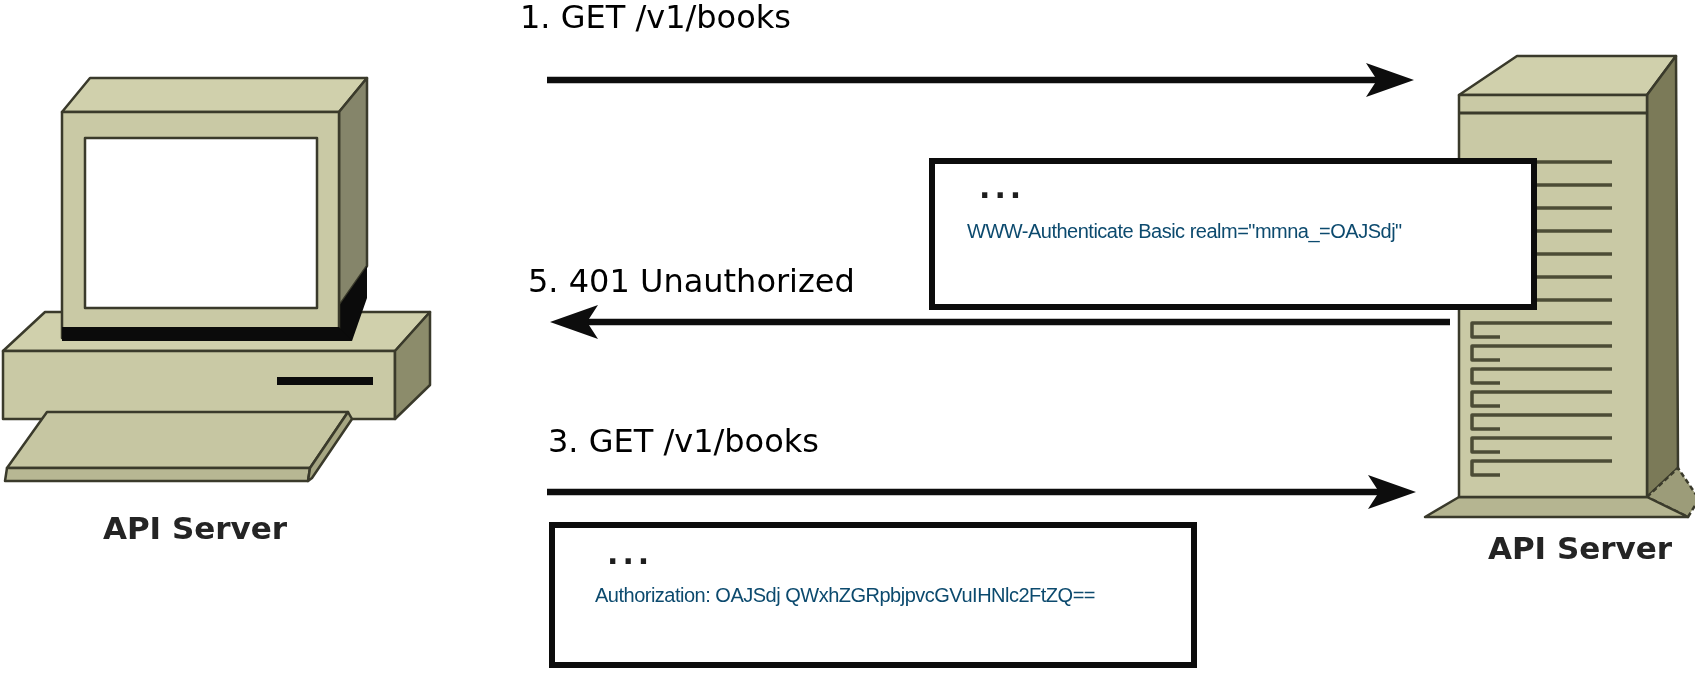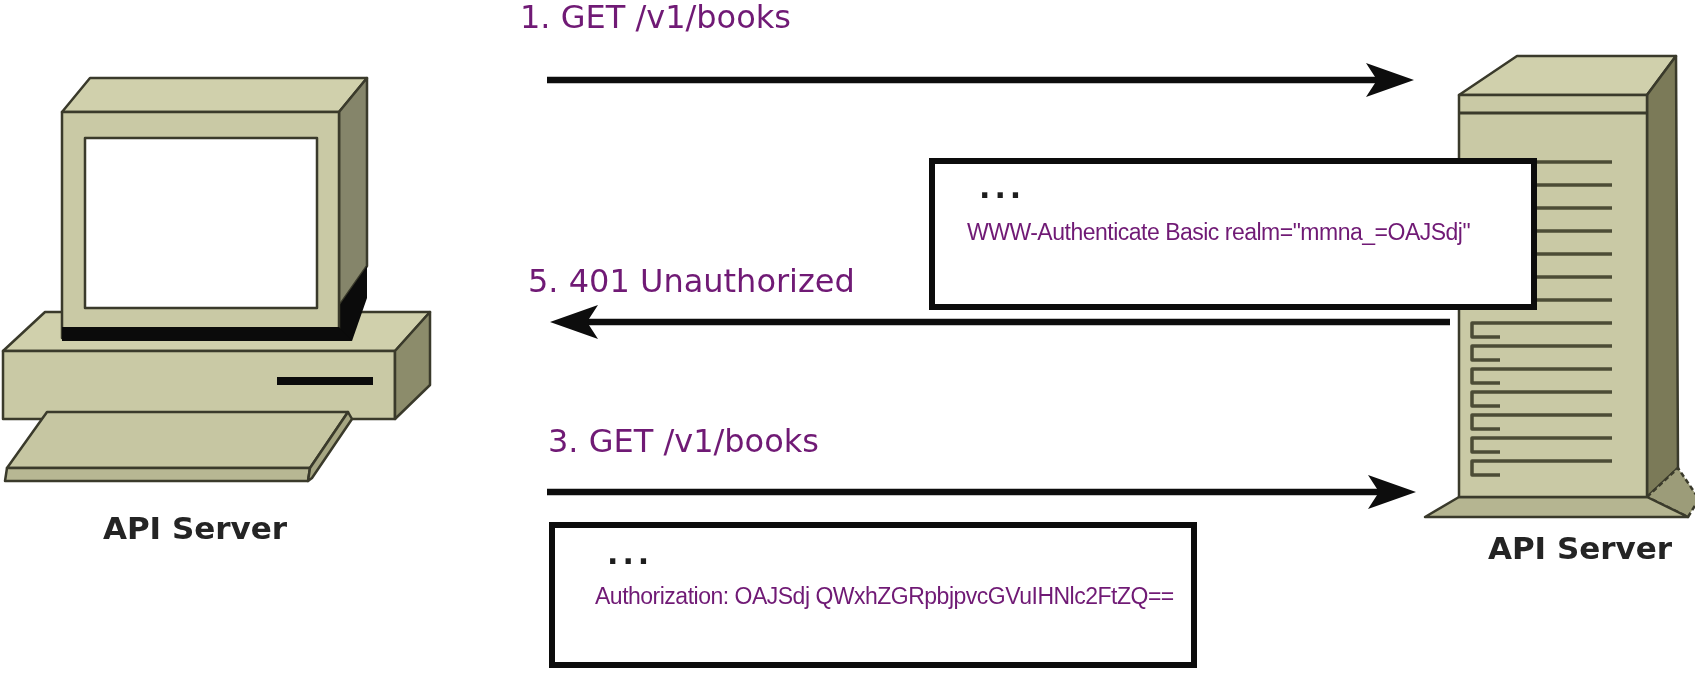--- a/index.html
+++ b/index.html
@@ -2,37 +2,37 @@
 <html><head>
 <meta charset="utf-8">
 <style>
   html,body{margin:0;padding:0;background:#ffffff;}
   .canvas{
     position:relative;width:1695px;height:679px;background:#ffffff;
     font-family:"DejaVu Sans",sans-serif;overflow:hidden;
   }
   svg.scene{position:absolute;left:0;top:0;z-index:1;}
   .msg{
-    position:absolute;z-index:3;font-size:32px;color:#701a75;
+    position:absolute;z-index:3;font-size:32px;color:#000000;
     white-space:nowrap;line-height:1.1;
   }
   .entity-label{
     position:absolute;z-index:3;font-size:31px;font-weight:600;color:#242424;
     text-align:center;line-height:1.2;
   }
   .callout{
     position:absolute;z-index:2;background:#ffffff;border:6px solid #0c0c0c;
   }
   .callout .dots{
     position:absolute;font-weight:bold;font-size:30px;letter-spacing:4px;
     color:#1d1d1d;line-height:1.3;
   }
   .callout .hdr{
-    position:absolute;font-family:"Liberation Sans",sans-serif;font-size:23px;
-    letter-spacing:-0.5px;color:#701a75;white-space:nowrap;line-height:1.1;
+    position:absolute;font-family:"Liberation Sans",sans-serif;font-size:20px;
+    letter-spacing:-0.5px;color:#0c4a6e;white-space:nowrap;line-height:1.1;
   }
   #callout-401 .dots{left:44px;top:4px;}
   #callout-401 .hdr{left:32px;top:56px;}
   #callout-auth .dots{left:52px;top:6px;}
   #callout-auth .hdr{left:40px;top:56px;}
 </style>
 </head>
 <body>
 
 <div class="canvas">

